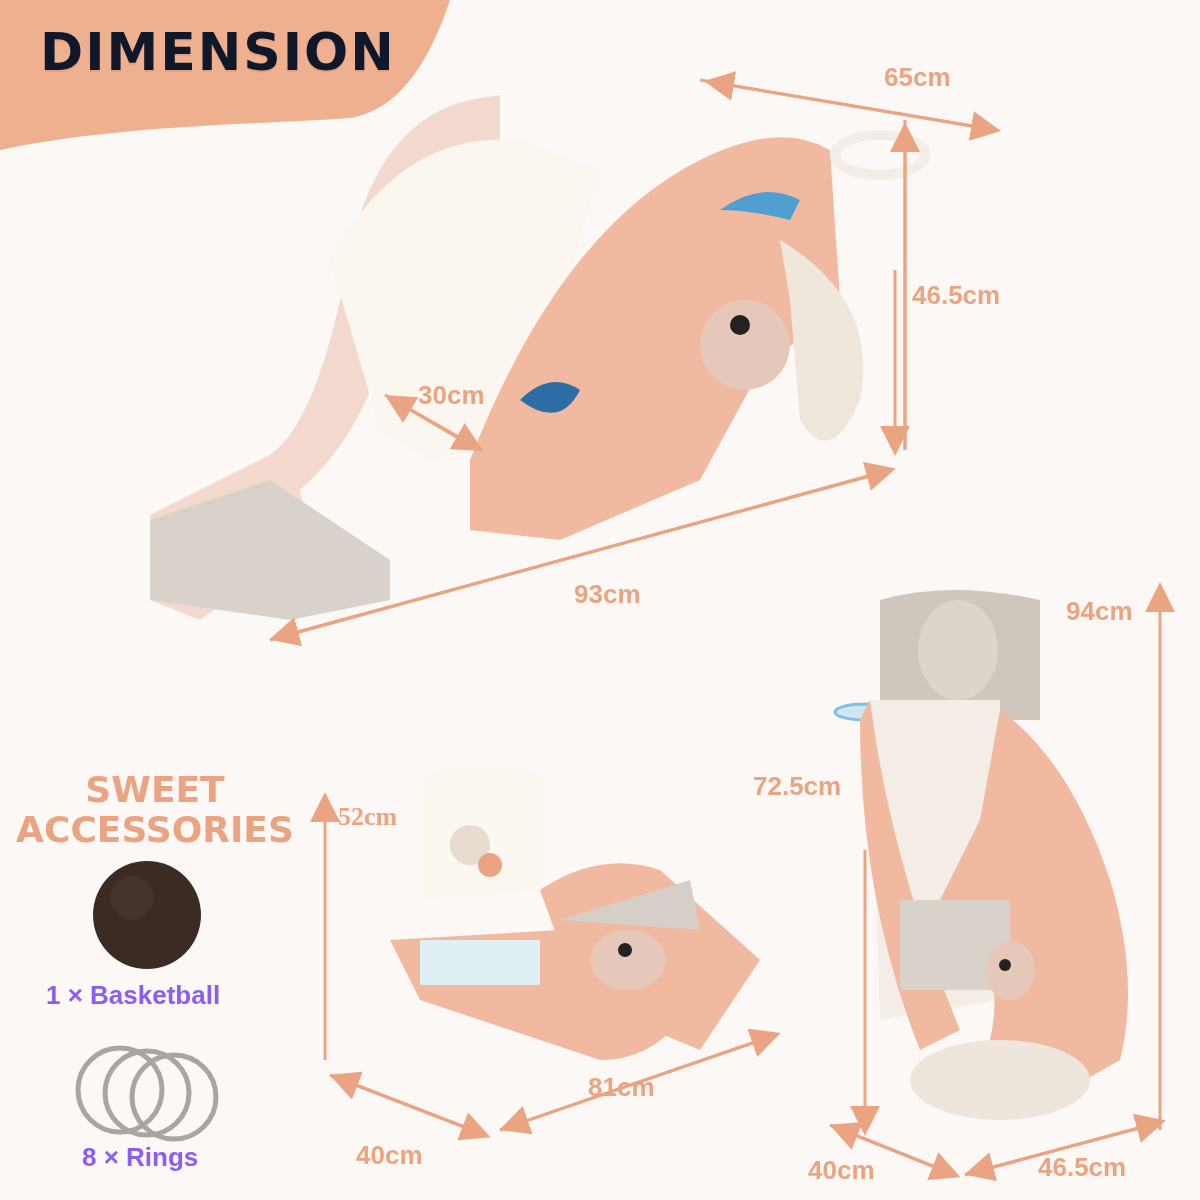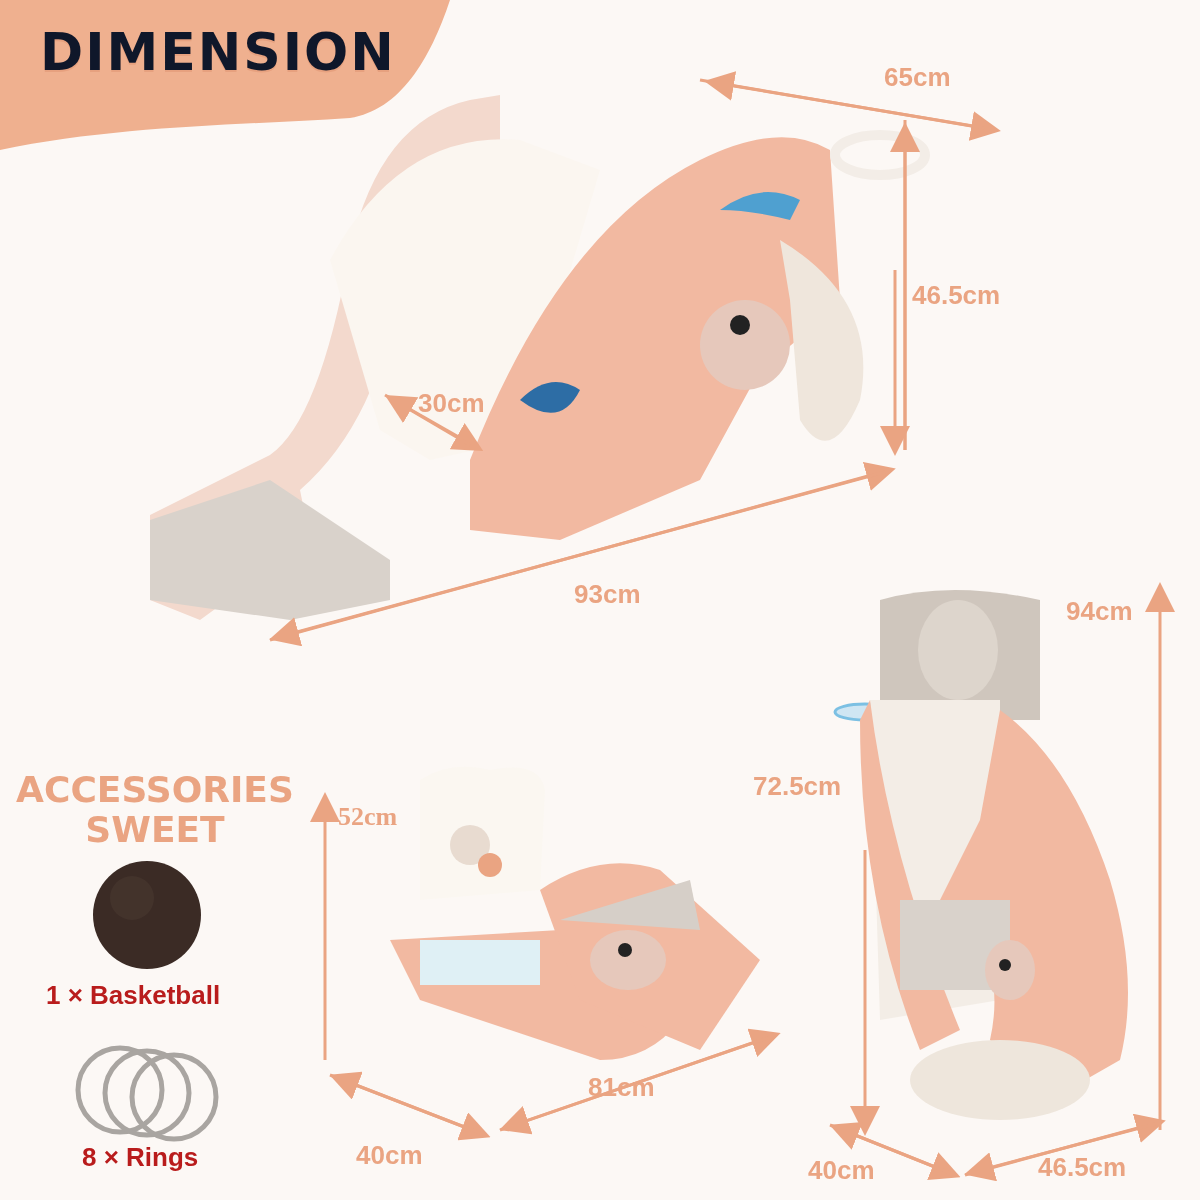--- a/index.html
+++ b/index.html
@@ -2,21 +2,21 @@
 <html><head>
 <meta charset="utf-8">
 <style>
   html, body { margin:0; padding:0; }
   body { width:1200px; height:1200px; background:#fcf8f5; position:relative; overflow:hidden; font-family:"Liberation Sans", sans-serif; }
   .abs { position:absolute; }
   .title-blob { left:0; top:0; width:450px; height:160px; }
   .title { left:40px; top:22px; font-family:"DejaVu Sans", sans-serif; font-weight:900; font-size:52px; color:#0f172a; letter-spacing:2px; text-shadow:0 2px 0 #e7a17f; }
   .dim { font-family:"Liberation Sans", sans-serif; font-weight:bold; font-size:26px; color:#eaa482; }
   .acc-title { font-family:"DejaVu Sans", sans-serif; font-weight:900; color:#eaa482; font-size:36px; line-height:40px; text-align:center; }
-  .acc-label { font-weight:bold; font-size:26px; color:#b91c1c; }
+  .acc-label { font-weight:bold; font-size:26px; color:#8b5cf6; }
   svg { position:absolute; left:0; top:0; }
 </style>
 </head>
 <body>
 
 <svg class="title-blob" width="450" height="160" viewBox="0 0 450 160">
   <path d="M0,0 H450 C430,60 400,110 350,118 C250,125 120,125 0,150 Z" fill="#efb08f"></path>
 </svg>
 <div class="abs title">DIMENSION</div>
 
@@ -93,30 +93,30 @@
 
   <g fill="none" stroke="#a9a5a1" stroke-width="5">
     <ellipse cx="120" cy="1090" rx="42" ry="42"></ellipse>
     <ellipse cx="147" cy="1093" rx="42" ry="42"></ellipse>
     <ellipse cx="174" cy="1097" rx="42" ry="42"></ellipse>
   </g>
 </svg>
 
 <div class="abs dim" style="left:884px; top:62px;">65cm</div>
 <div class="abs dim" style="left:912px; top:280px;">46.5cm</div>
-<div class="abs dim" style="left:418px; top:388px;">30cm</div>
+<div class="abs dim" style="left:418px; top:380px;">30cm</div>
 <div class="abs dim" style="left:574px; top:579px;">93cm</div>
 
 <div class="abs dim" style="left:338px; top:802px;font-family:Liberation Serif, serif;">52cm</div>
 <div class="abs dim" style="left:356px; top:1140px;">40cm</div>
 <div class="abs dim" style="left:588px; top:1072px;">81cm</div>
 
 <div class="abs dim" style="left:1066px; top:584px;margin-top:12px;">94cm</div>
 <div class="abs dim" style="left:753px; top:771px;">72.5cm</div>
 <div class="abs dim" style="left:808px; top:1155px;">40cm</div>
 <div class="abs dim" style="left:1038px; top:1152px;">46.5cm</div>
 
 <div class="abs" style="left:10px; top:770px; width:290px;">
+  <div class="acc-title">SWEET</div>
   <div class="acc-title">ACCESSORIES</div>
-  <div class="acc-title">SWEET</div>
 </div>
 <div class="abs acc-label" style="left:46px; top:980px;">1 × Basketball</div>
 <div class="abs acc-label" style="left:82px; top:1142px;">8 × Rings</div>
 
 </body></html>

